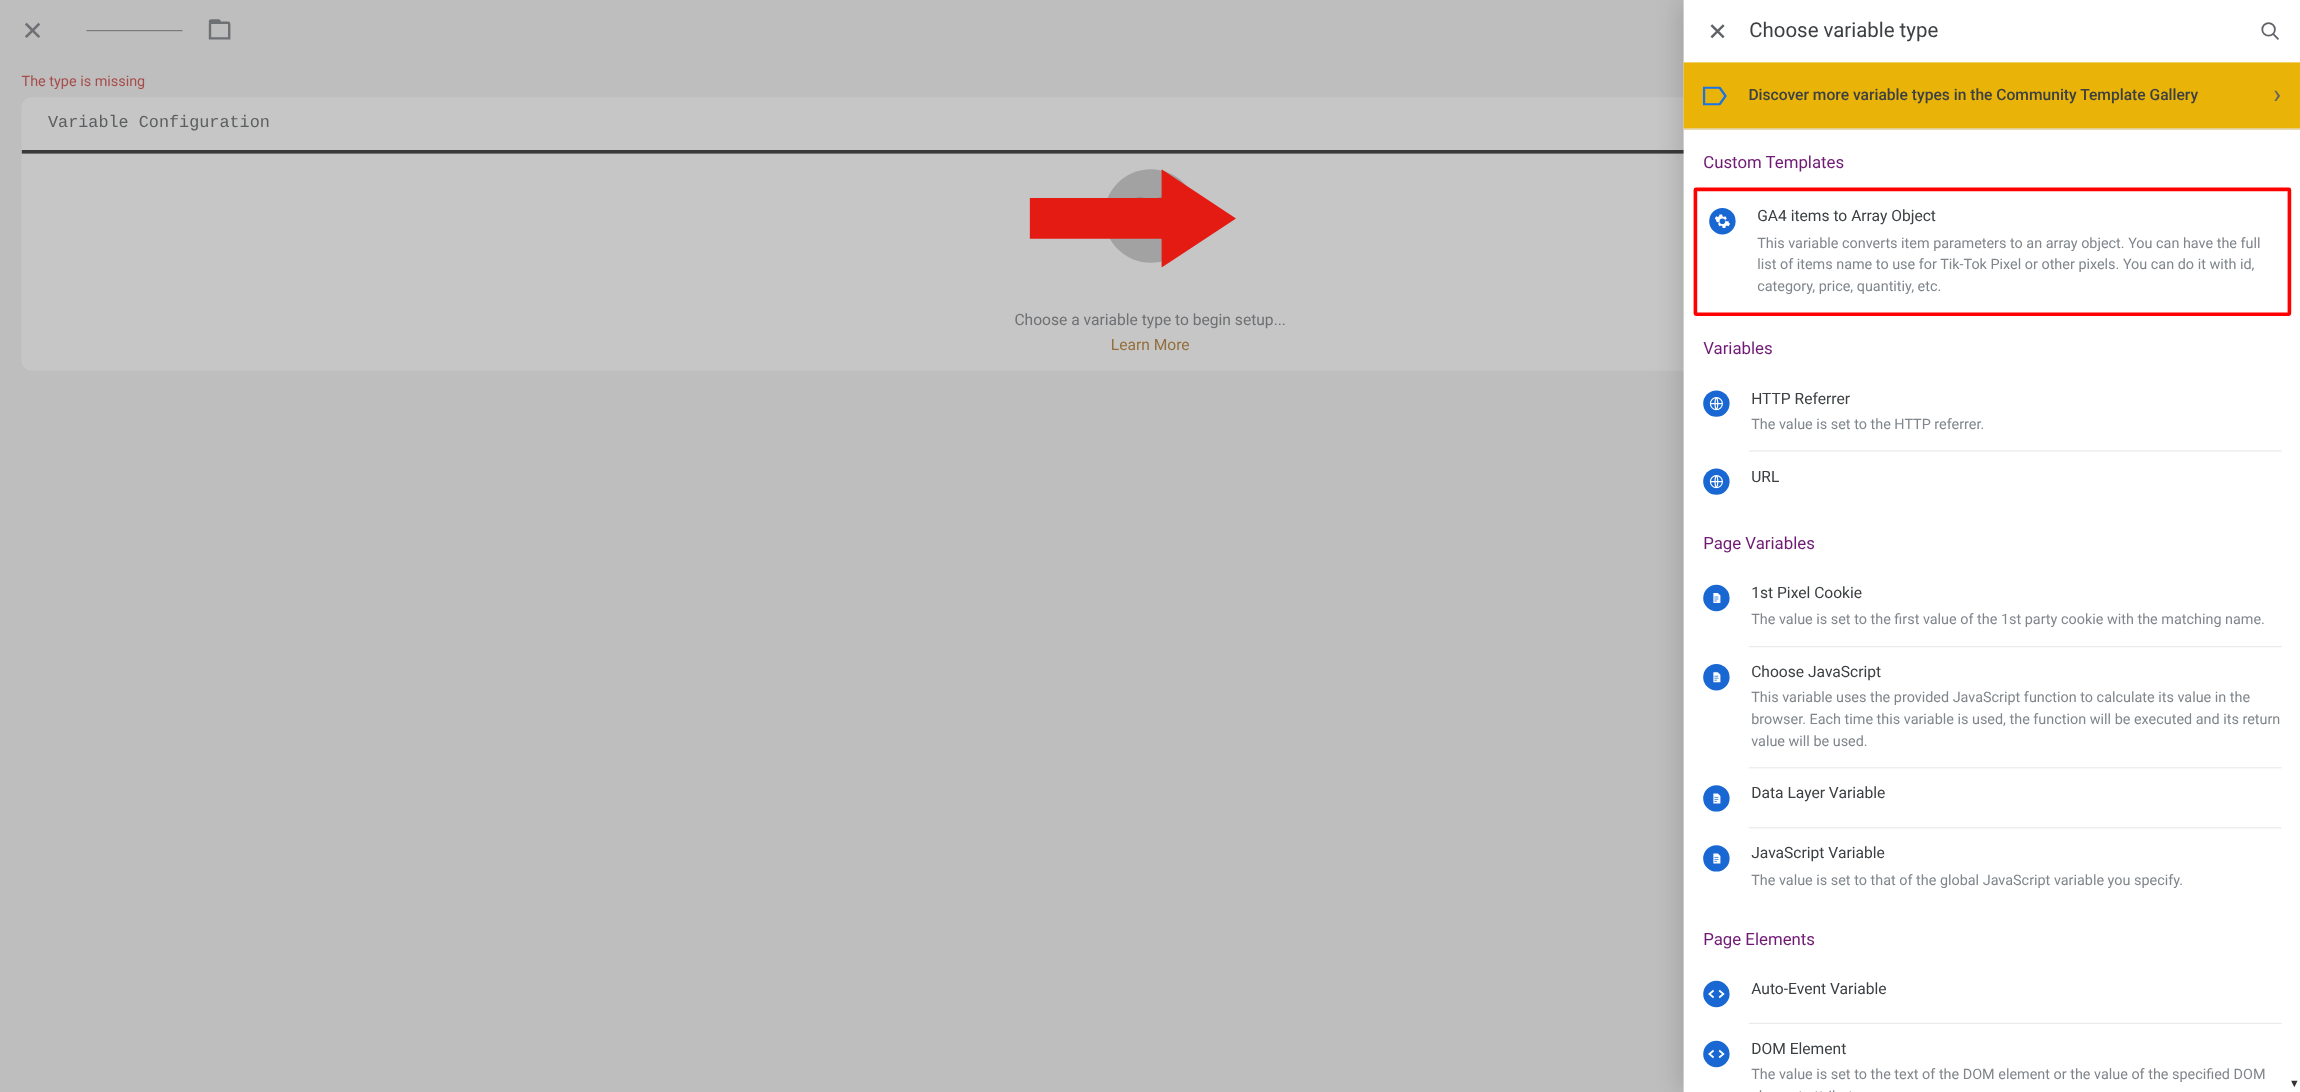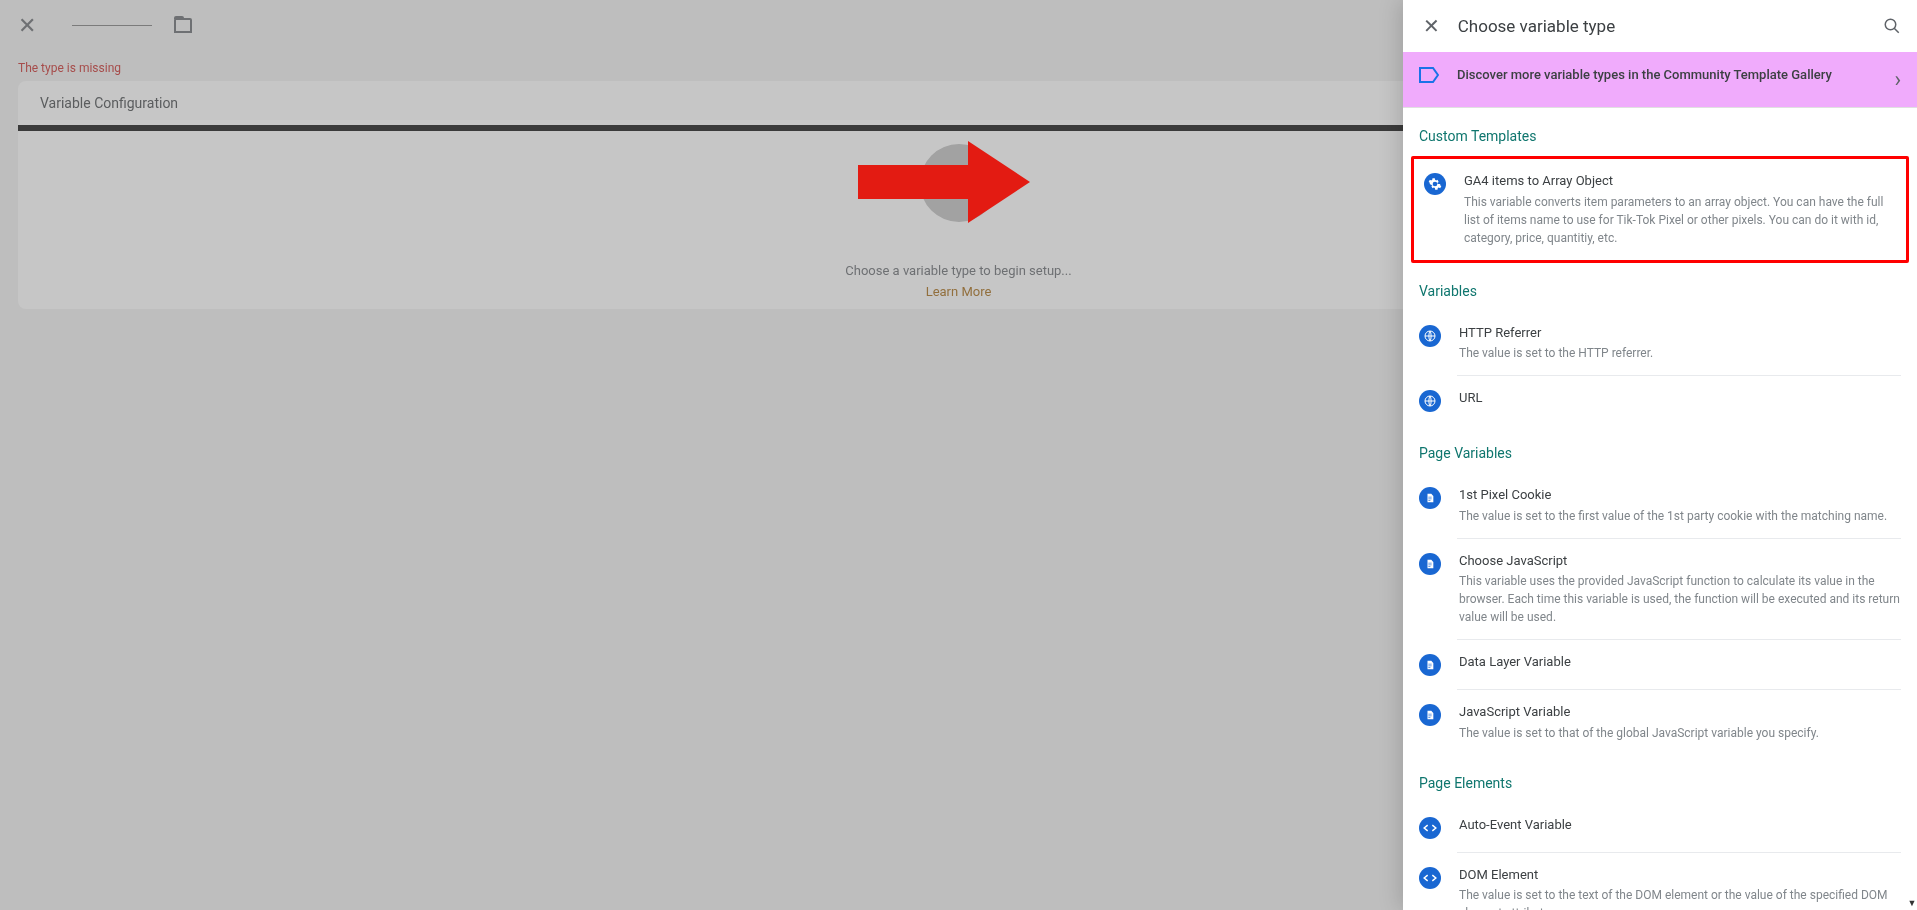--- a/index.html
+++ b/index.html
@@ -43,21 +43,22 @@
   background: #fff;
   margin: 6px 18px 0 18px;
   border-radius: 8px;
   overflow: hidden;
   height: 228px;
 }
 .card-head {
   padding: 14px 22px;
   font-size: 14px;
   color: #3c4043;
-  border-bottom: 6px solid #000000;
+  border-bottom: 3px solid #000000;
+  font-family: Liberation Mono, monospace;
 }
 .card-body {
   display: flex;
   flex-direction: column;
   align-items: center;
   justify-content: center;
   height: 180px;
   gap: 6px;
 }
 .placeholder-circle {
@@ -102,40 +103,41 @@
   align-items: center;
   padding: 0 16px;
   gap: 14px;
 }
 .panel-header .close { font-size: 20px; color: #5f6368; cursor: pointer; padding:4px;}
 .panel-header .title { font-size: 17px; color: #3c4043; flex: 1; }
 .panel-header .search { width: 18px; height: 18px; cursor: pointer; }
 .panel-header .search svg { display:block; }
 
 .banner {
-  background: #f0abfc;
+  background: #eab308;
   padding: 15px 16px;
   display: flex;
+  align-items: center;
   gap: 18px;
   cursor: pointer;
   border-bottom: 1px solid #e0e0e0;
 }
 .banner .tag-icon { width:20px; height:16px; }
 .banner .tag-icon svg { display:block; }
 .banner .text { flex: 1; font-size: 13px; color: #3c4043; font-weight: 500;}
 .banner .chev { font-size: 22px; color: #5f6368; }
 
 .scroll {
   flex: 1;
   overflow-y: auto;
   padding: 0;
 }
 .section-title {
   font-size: 14px;
-  color: #0f766e;
+  color: #701a75;
   padding: 20px 16px 12px 16px;
 }
 .item {
   display: flex;
   align-items: flex-start;
   gap: 18px;
   padding: 12px 16px;
   cursor: pointer;
   border-bottom: 1px solid transparent;
 }

